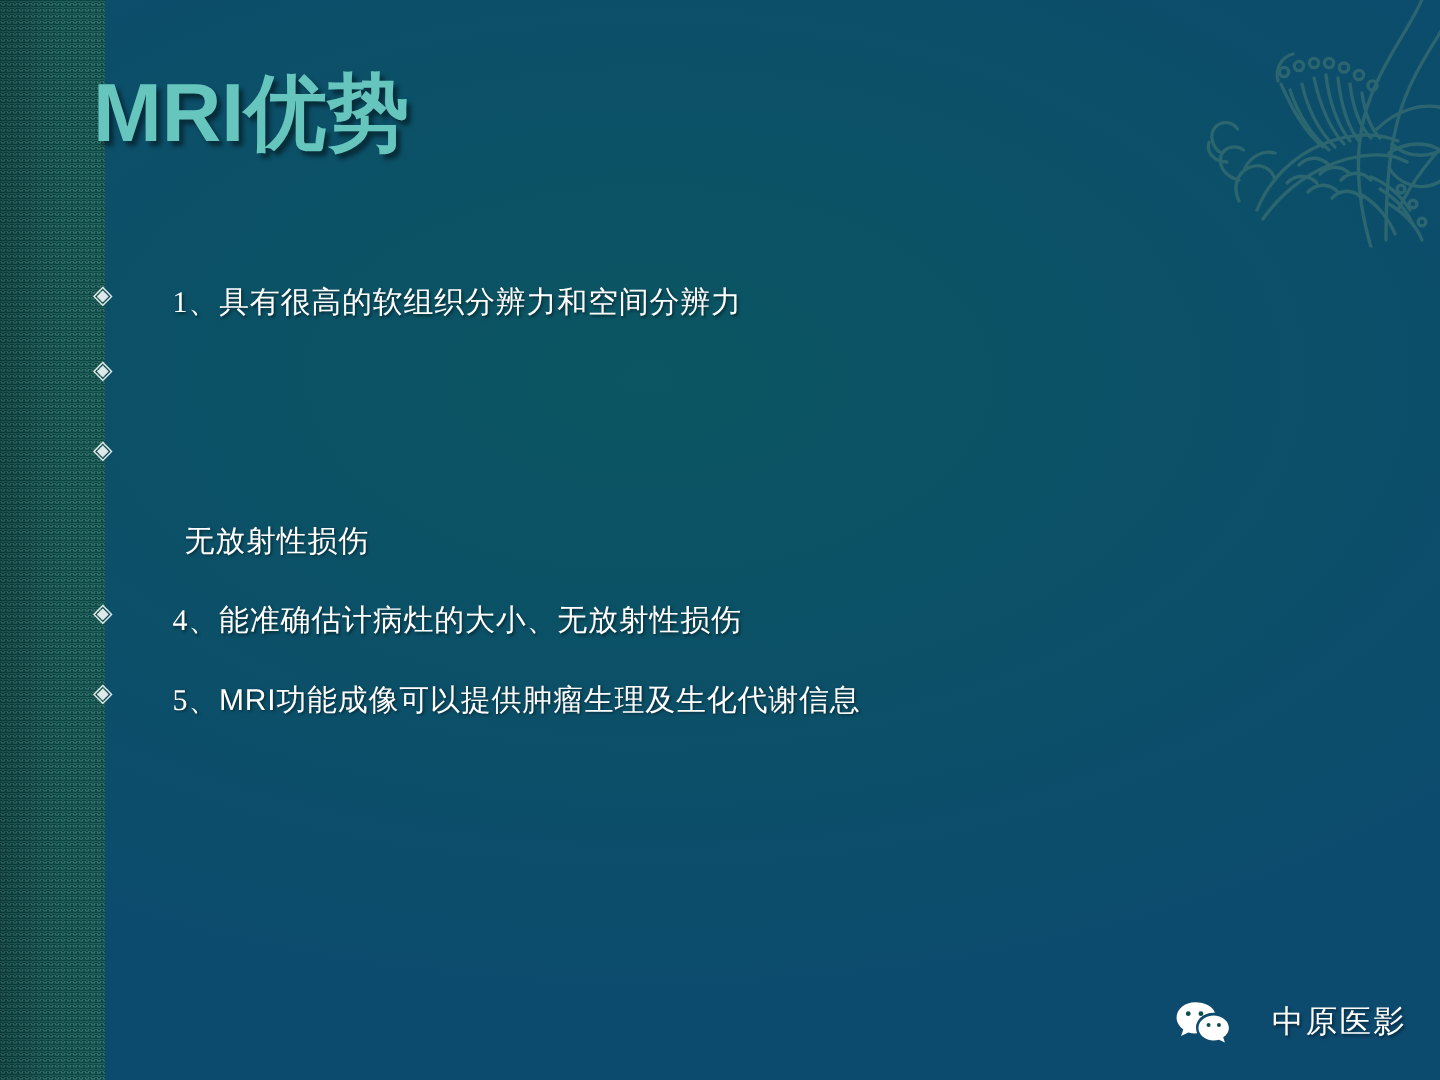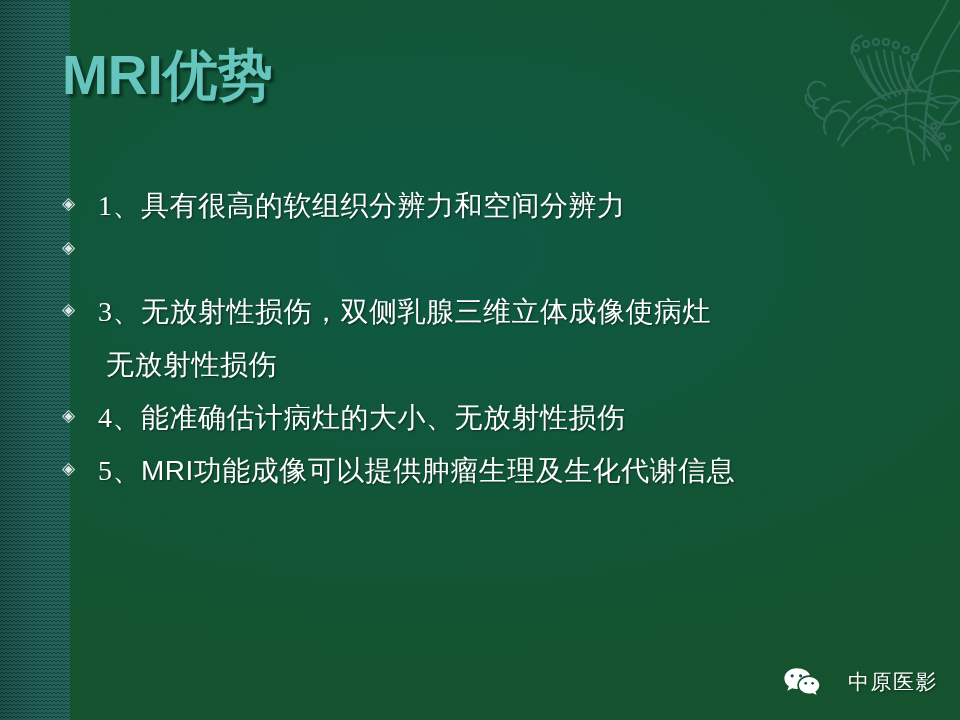--- a/index.html
+++ b/index.html
@@ -5,21 +5,21 @@
   html, body {
     margin: 0;
     padding: 0;
     background: #000;
   }
   #slide {
     position: relative;
     width: 960px;
     height: 720px;
     overflow: hidden;
-    background: #14532d;
+    background: #0c4a6e;
     font-family: "Liberation Serif", "DejaVu Serif", serif;
   }
 
   
   #bg-gradient {
     position: absolute;
     inset: 0;
     background:
       radial-gradient(ellipse 120% 90% at 45% 35%,
         rgba(10,95,88,0.55) 0%,
@@ -109,39 +109,40 @@
     line-height: 1;
     color: #dfe8e6;
     position: relative;
     top: -6px;
     padding-left: 6px;
     font-family: "DejaVu Sans", sans-serif;
   }
   .bullet-marker.empty { visibility: hidden; }
   .bullet-text {
     flex: 1 1 auto;
-    font-size: 28px;
+    font-size: 20px;
     line-height: 1;
     color: #ffffff;
     white-space: nowrap;
     letter-spacing: 0.5px;
     text-shadow: 1px 1px 2px rgba(0,0,0,0.5);
+    margin-left: 17px;
   }
   .bullet-text .latin {
     font-family: "Liberation Sans", "DejaVu Sans", sans-serif;
   }
   .cont-row .bullet-text { padding-left: 8px; }
 
   
   #watermark {
     position: absolute;
     right: 22px;
     bottom: 24px;
     display: flex;
-    align-items: flex-end;
+    align-items: center;
     gap: 27px;
   }
   #wechat-icon { width: 38px; height: 30px; display: block; }
   #watermark-label {
     font-size: 21px;
     color: #ffffff;
     font-family: "Liberation Sans", "DejaVu Sans", sans-serif;
     letter-spacing: 1.5px;
     text-shadow: 1px 1px 2px rgba(0,0,0,0.5);
   }
@@ -218,21 +219,20 @@
       <span class="bullet-marker">◈</span>
       <span class="bullet-text"><span>1、</span><span>具有很高的软组织分辨力和空间分辨力</span></span>
     </div>
 
     <div class="bullet-row">
       <span class="bullet-marker">◈</span>
     </div>
 
     <div class="bullet-row">
       <span class="bullet-marker">◈</span>
-      <span class="bullet-text"><span>3、</span><span>无放射性损伤，双侧乳腺三维立体成像使病灶</span></span>
     </div>
 
     <div class="bullet-row cont-row">
       <span class="bullet-marker empty"></span>
       <span class="bullet-text"><span>无放射性损伤</span></span>
     </div>
 
     <div class="bullet-row">
       <span class="bullet-marker">◈</span>
       <span class="bullet-text"><span>4、</span><span>能准确估计病灶的大小、无放射性损伤</span></span>

